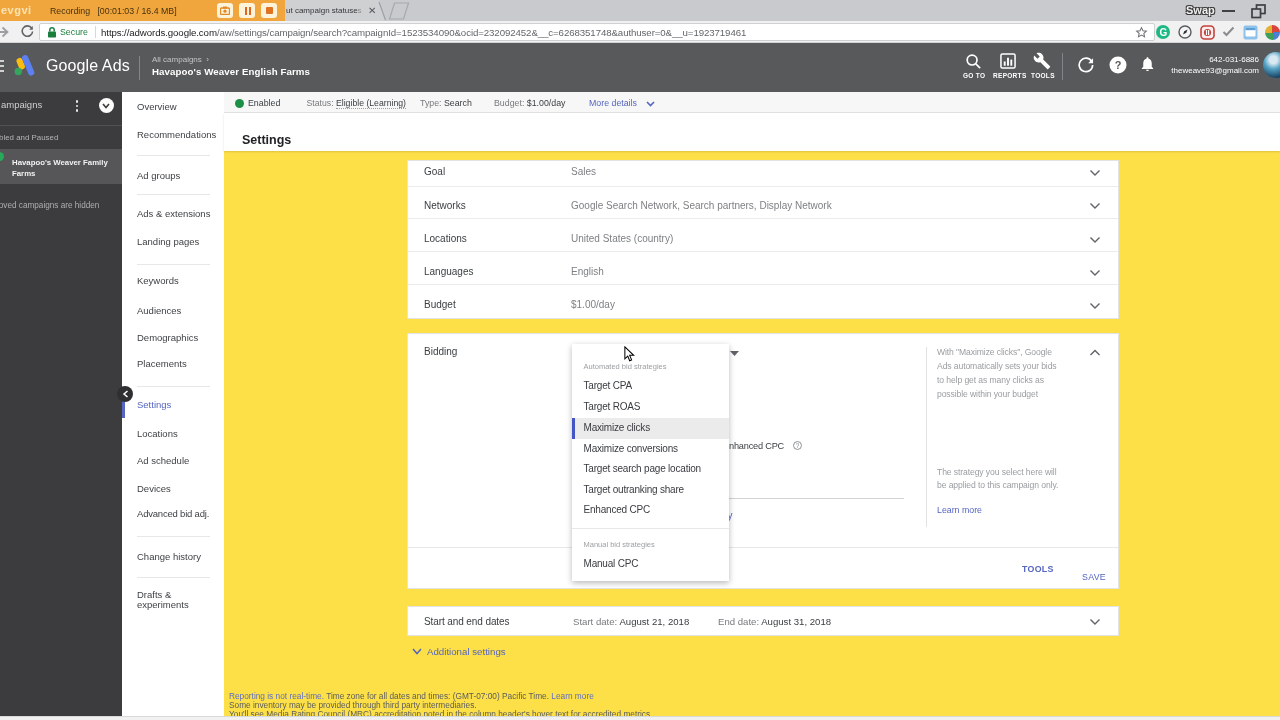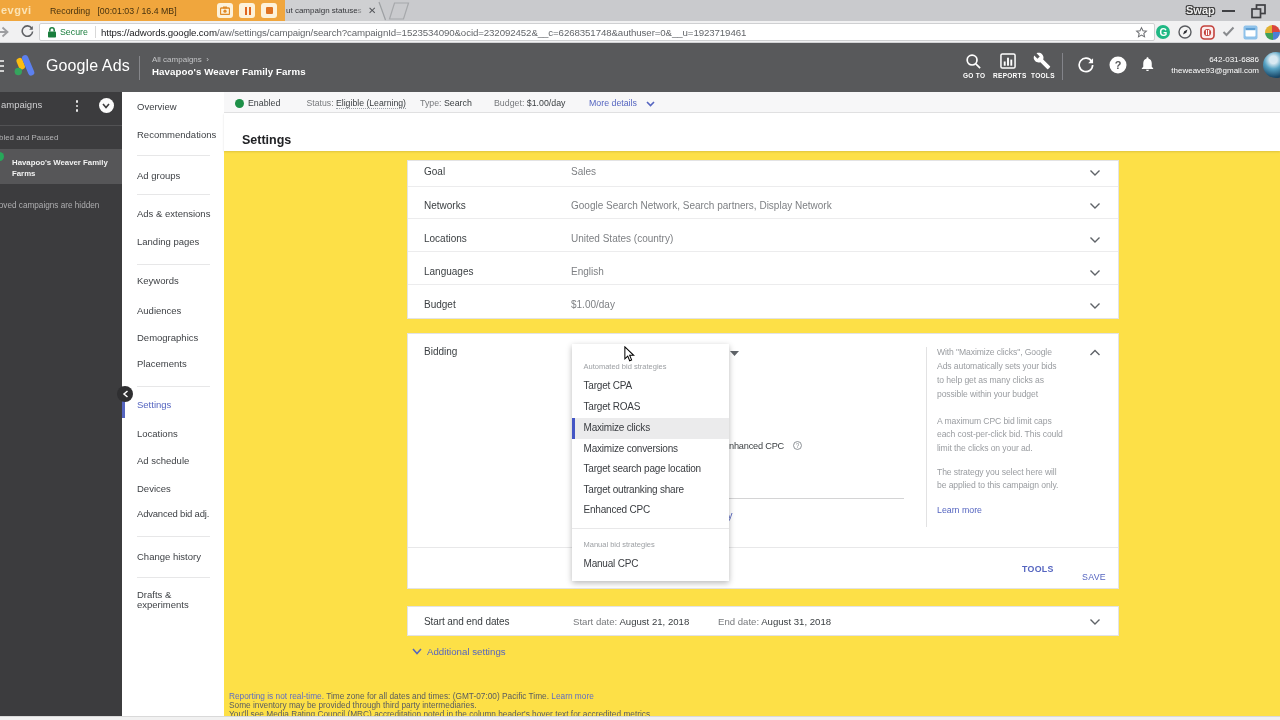--- a/index.html
+++ b/index.html
@@ -97,21 +97,21 @@
   <div class="abs" style="left:0;top:22px;width:4px;height:2px;background:#d0d0d0;"></div>
   <div class="abs" style="left:0;top:27px;width:4px;height:2px;background:#d0d0d0;"></div>
   <svg class="abs" style="left:14px;top:11px;" width="23" height="24" viewBox="0 0 23 24">
     <line x1="5.6" y1="7" x2="7.8" y2="12.4" stroke="#fbbc10" stroke-width="6.2" stroke-linecap="round"></line>
     <circle cx="4.3" cy="17.5" r="3.7" fill="#35a45d"></circle>
     <line x1="11.2" y1="4.2" x2="17.2" y2="18.5" stroke="#5c80ef" stroke-width="6.2" stroke-linecap="round"></line>
   </svg>
   <div class="abs" style="left:46px;top:14px;font-size:16px;color:#ffffff;letter-spacing:0.1px;">Google Ads</div>
   <div class="abs" style="left:139px;top:13px;width:1px;height:24px;background:#85868a;"></div>
   <div class="abs" style="left:152px;top:12px;font-size:8px;color:#c3c4c6;">All campaigns&nbsp;&nbsp;›</div>
-  <div class="abs" style="left:152px;top:23px;font-size:9.7px;font-weight:bold;color:#ffffff;letter-spacing:0.1px;">Havapoo's Weaver Family Farms</div>
+  <div class="abs" style="left:152px;top:23px;font-size:9.7px;font-weight:bold;color:#ffffff;letter-spacing:0.1px;">Havapoo's Weaver English Farms</div>
 
   <svg class="abs" style="left:965px;top:10px;" width="17" height="17" viewBox="0 0 18 18">
       <circle cx="7.5" cy="7.5" r="5.2" fill="none" stroke="#fff" stroke-width="1.8"></circle>
       <path d="M11.5 11.5 L16 16" stroke="#fff" stroke-width="1.8"></path>
     </svg>
   <div class="abs" style="left:963px;top:29px;font-size:6.5px;font-weight:bold;color:#fff;letter-spacing:0.3px;">GO TO</div>
   <svg class="abs" style="left:1000px;top:10px;" width="16" height="16" viewBox="0 0 17 17">
       <rect x="1" y="1" width="15" height="15" rx="1.5" fill="none" stroke="#fff" stroke-width="1.6"></rect>
       <rect x="4" y="9" width="2" height="4.5" fill="#fff"></rect>
       <rect x="7.5" y="5" width="2" height="8.5" fill="#fff"></rect>
@@ -243,21 +243,20 @@
       </svg>
     <div class="abs" style="left:321px;top:106.5px;font-size:9.2px;letter-spacing:-0.2px;color:#3c4043;">nhanced CPC</div>
     <svg class="abs" style="left:385px;top:107px;" width="9" height="9" viewBox="0 0 12 12">
         <circle cx="6" cy="6" r="5.3" fill="none" stroke="#80868b" stroke-width="1.2"></circle>
         <text x="6" y="9" font-size="8.5" fill="#80868b" text-anchor="middle" font-family="Liberation Sans">?</text>
       </svg>
     <div class="abs" style="left:164px;top:164px;width:332px;height:1px;background:#d4d4d5;"></div>
     <div class="abs" style="left:319.5px;top:176px;font-size:10px;color:#5565c0;">y</div>
     <div class="abs" style="left:518px;top:13px;width:1px;height:180px;background:#e2e2e3;"></div>
     <div class="help" style="left:529px;top:12px;">With "Maximize clicks", Google<br>Ads automatically sets your bids<br>to help get as many clicks as<br>possible within your budget</div>
-    <div class="help" style="left:529px;top:80.5px;">A maximum CPC bid limit caps<br>each cost-per-click bid. This could<br>limit the clicks on your ad.</div>
     <div class="help" style="left:529px;top:131.5px;">The strategy you select here will<br>be applied to this campaign only.</div>
     <div class="abs" style="left:529px;top:170.5px;font-size:8.8px;color:#5565c0;">Learn more</div>
     <svg class="chev" style="left:681px;top:15px;" viewBox="0 0 12 8">
         <path d="M1.5 6 L6 1.5 L10.5 6" stroke="#5f6368" stroke-width="1.4" fill="none"></path>
       </svg>
     <div class="abs" style="left:0;top:212.5px;width:710px;height:1px;background:#e8e8e9;"></div>
     <div class="abs" style="left:614px;top:230px;font-size:8.8px;font-weight:bold;color:#5565c0;letter-spacing:0.3px;">TOOLS</div>
     <div class="abs" style="left:674px;top:238px;font-size:8.8px;font-weight:normal;color:#5565c0;letter-spacing:0.3px;">SAVE</div>
   </div>
 

